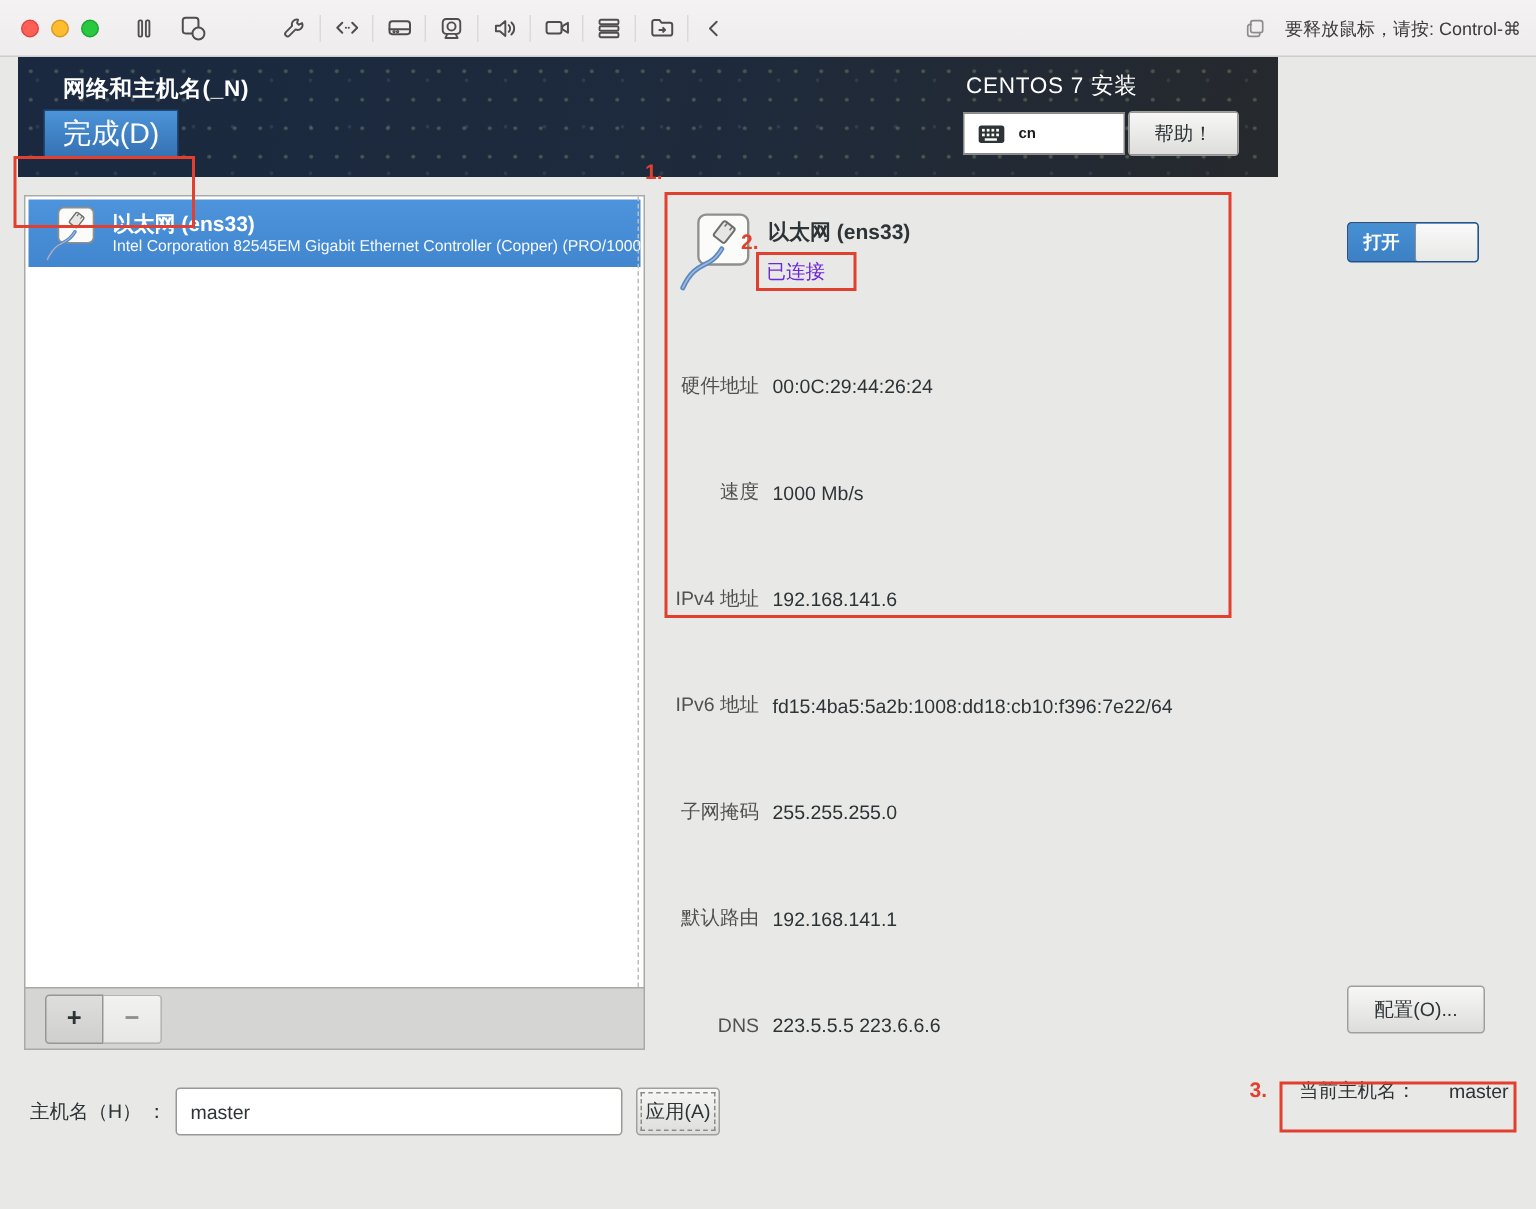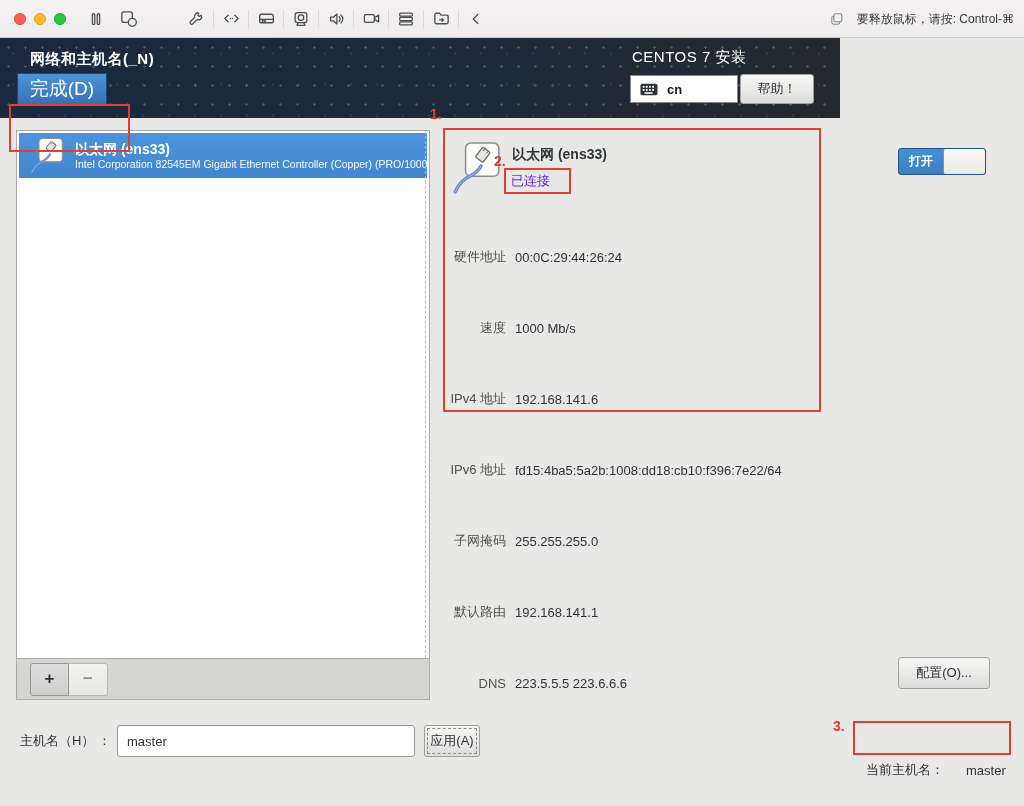--- a/index.html
+++ b/index.html
@@ -30,21 +30,21 @@
   .mb-title {
     position:absolute; left:595px; top:0; height:38px;
     display:flex; align-items:center; gap:6px; color:#3b3b3b; font-size:13px;
   }
   .mb-right {
     position:absolute; right:10px; top:0; height:38px;
     display:flex; align-items:center; gap:8px; color:#3b3b3b; font-size:12px;
   }
   
   .spoke-header {
-    position:absolute; left:0; top:38px; width:840px; height:80px;
+    position:absolute; left:12px; top:38px; width:840px; height:80px;
     background-image:
       radial-gradient(circle, rgba(198,215,150,.26) 1px, transparent 1.5px),
       radial-gradient(circle, rgba(130,170,210,.14) 1px, transparent 1.5px),
       linear-gradient(102deg,#1a2940 0%,#1e2a3c 55%,#26292d 100%);
     background-size:17px 19px, 26px 31px, 100% 100%;
     color:#fff;
     padding-left:12px;
   }
   .spoke-title { position:absolute; left:30px; top:12px; font-size:15px; font-weight:bold; letter-spacing:.5px; }
   .btn {
@@ -58,21 +58,21 @@
     background:linear-gradient(#4c94d8,#3572b4); border:1px solid #1f4a77;
     border-radius:0; color:#fff; font-size:19px;
     display:flex; align-items:center; justify-content:center; cursor:pointer;
   }
   .hdr-right { position:absolute; right:18px; top:10px; width:192px; }
   .product-title { font-size:15px; letter-spacing:.5px; color:#fff; margin-left:2px; }
   .hdr-right-row { display:flex; margin-top:8px; align-items:flex-start; }
   .kbd-box {
     width:108px; height:28px; background:#fff; border:1px solid #888;
     display:flex; align-items:center; gap:6px; padding-left:6px;
-    color:#1a1a1a; font-size:13px; font-weight:bold; cursor:pointer;
+    color:#1a1a1a; font-size:10px; font-weight:bold; cursor:pointer;
   }
   .help-btn { width:74px; height:30px; margin-left:2px; margin-top:-1px; }
   
   .device-panel { position:absolute; left:16px; top:130px; width:414px; height:570px; }
   .device-list {
     position:absolute; left:0; top:0; width:414px; height:529px;
     background:#fff; border:1px solid #a9a9a6;
   }
   .device-list::after {
     content:""; position:absolute; right:3px; top:0; bottom:0;
@@ -123,21 +123,21 @@
   
   .hostname-label { position:absolute; left:20px; top:732px; font-size:13px; }
   .hostname-input {
     position:absolute; left:117px; top:725px; width:298px; height:32px;
     background:#fff; border:1px solid #989895; border-radius:3px;
     padding-left:9px; font-size:13px; color:#2e3436;
     font-family:"Liberation Sans","DejaVu Sans",sans-serif;
   }
   .apply-btn { position:absolute; left:424px; top:725px; width:56px; height:32px;
     outline:1px dashed #8b8b88; outline-offset:-4px; }
-  .current-host { position:absolute; left:853px; top:756px; width:158px; height:28px;
+  .current-host { position:absolute; left:853px; top:713px; width:158px; height:28px;
     display:flex; align-items:center; font-size:13px; }
   .current-host .ch-label { margin-left:13px; }
   .current-host .ch-value { margin-left:22px; }
   
   .ann-box { position:absolute; border:2px solid #e2402e; pointer-events:none; z-index:5; }
   .ann-num { position:absolute; color:#e2402e; font-size:14px; font-weight:bold; z-index:6; pointer-events:none; }
   .box-done { left:9px; top:104px; width:121px; height:48px; }
   .box-detail { left:443px; top:128px; width:378px; height:284px; }
   .box-status { left:504px; top:168px; width:67px; height:26px; }
   .box-host { left:853px; top:721px; width:158px; height:34px; }

